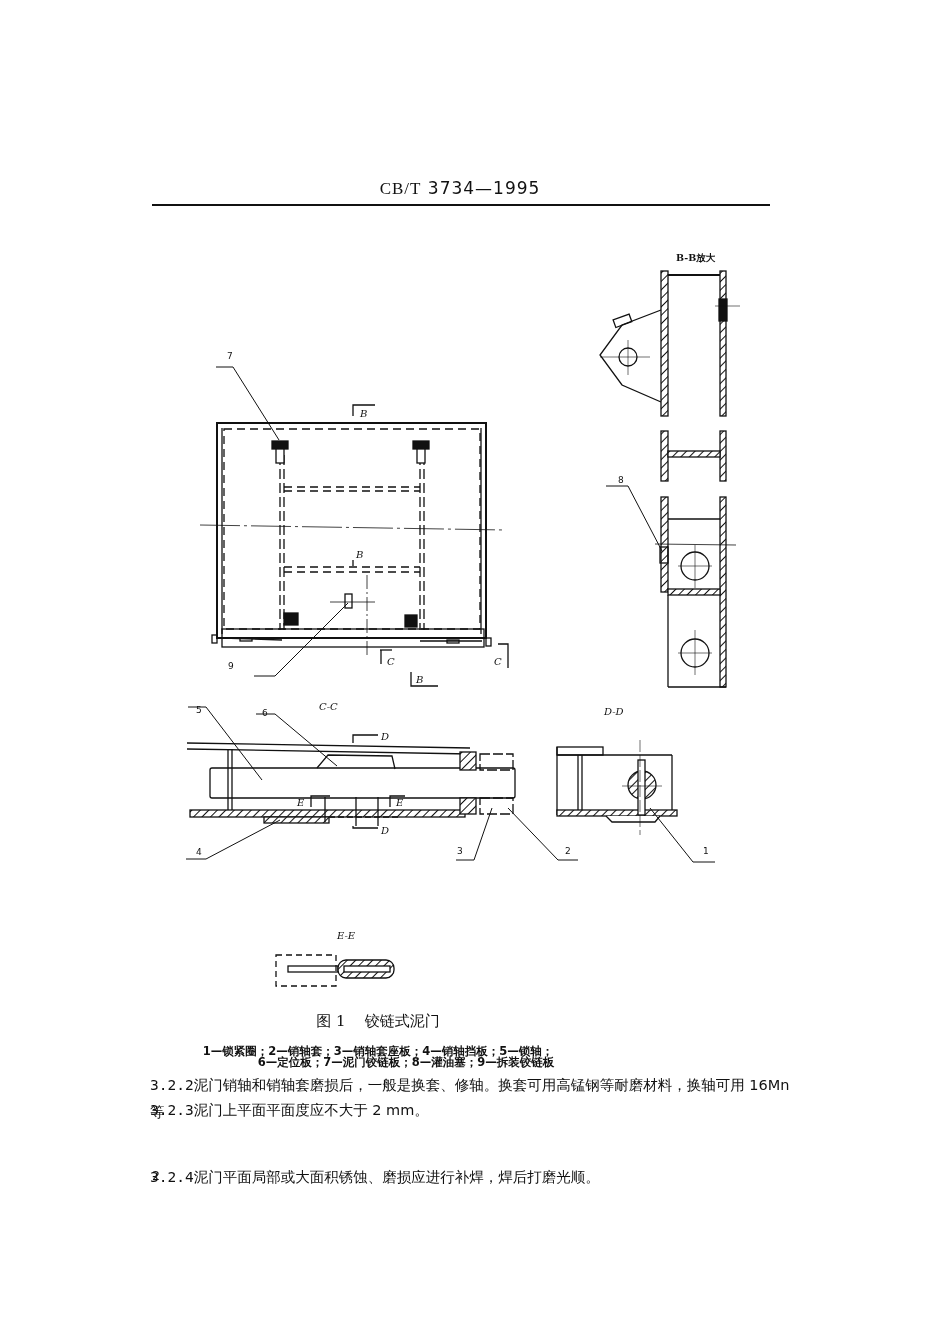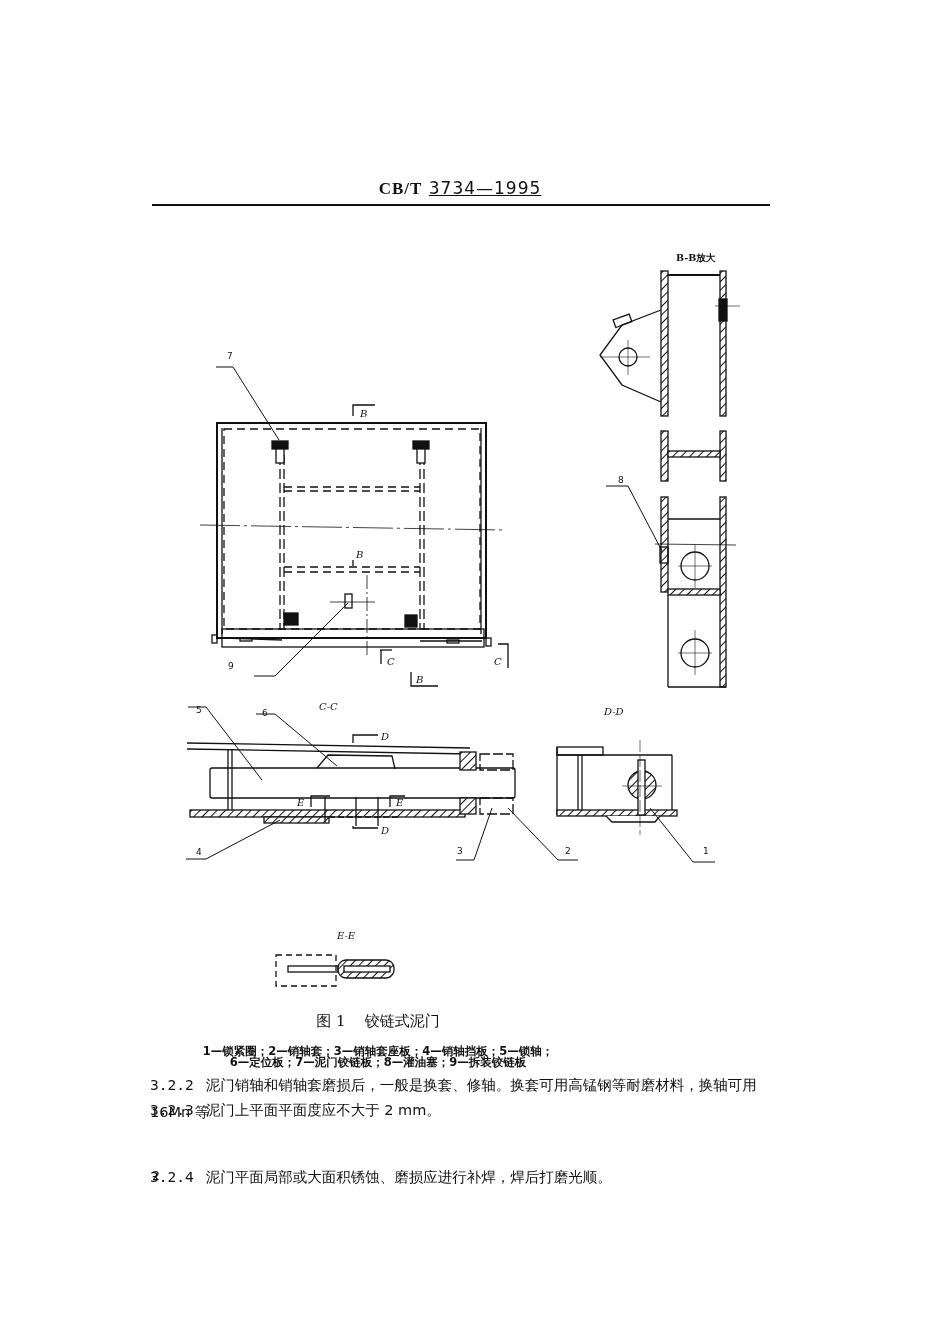--- a/index.html
+++ b/index.html
@@ -1,28 +1,28 @@
 <!DOCTYPE html>
 <html><head>
 <meta charset="utf-8">
 <style>
   html, body { margin:0; padding:0; background:#ffffff; }
   body { width:950px; height:1343px; position:relative; overflow:hidden;
          font-family:"DejaVu Serif","Liberation Serif",serif; color:#111; }
   .abs { position:absolute; }
   .header { left:150px; top:178px; width:620px; text-align:center; font-size:17px; letter-spacing:1px; }
-  .header b { font-family:"Liberation Serif",serif; font-weight:bold; }
-  .header .num { font-family:"DejaVu Sans","Liberation Sans",sans-serif; font-weight:normal;text-decoration:underline; }
+  .header b { font-family:"Liberation Serif",serif; font-weight:normal; }
+  .header .num { font-family:"DejaVu Sans","Liberation Sans",sans-serif; font-weight:normal; }
   .hrule { left:152px; top:204px; width:618px; height:2px; background:#111; }
   svg.drawing { position:absolute; left:0; top:0; }
   .caption { left:0; width:756px; text-align:center; }
   .fig-title { top:1012px; font-size:15px; }
   .fig-legend { font-size:11.5px; font-weight:bold; font-family:"DejaVu Sans","Liberation Sans",sans-serif; }
   .para { left:150px; width:640px; font-size:14.5px; line-height:27px; font-family:"DejaVu Sans","Liberation Sans",sans-serif; }
-  .para .secnum { font-family:"DejaVu Sans Mono","Liberation Mono",monospace; margin-right:12px; }
+  .para .secnum { font-family:"DejaVu Sans Mono","Liberation Mono",monospace; margin-right:0; }
   .pageno { left:152px; top:1168px; font-size:13px; font-family:"DejaVu Sans Mono",monospace; }
 </style>
 </head>
 <body>
 
 <div class="abs header">
   <b>CB/T</b>
   <span class="num">3734—1995</span>
 </div>
 <div class="abs hrule"></div>
@@ -192,21 +192,21 @@
     <text x="703" y="854">1</text>
   </g>
 </svg>
 
 <div class="abs caption fig-title">
   <span>图 1</span>
   &nbsp;&nbsp;
   <span>铰链式泥门</span>
 </div>
 <div class="abs caption fig-legend" style="top:1044px;">1—锁紧圈；2—销轴套；3—销轴套座板；4—销轴挡板；5—锁轴；</div>
-<div class="abs caption fig-legend" style="top:1055px;">6—定位板；7—泥门铰链板；8—灌油塞；9—拆装铰链板</div>
+<div class="abs caption fig-legend" style="top:1055px;margin-left:28px;">6—定位板；7—泥门铰链板；8—灌油塞；9—拆装铰链板</div>
 
 <div class="abs para" style="top:1072px;">
   <div><span class="secnum">3.2.2</span><span>泥门销轴和销轴套磨损后，一般是换套、修轴。换套可用高锰钢等耐磨材料，换轴可用 16Mn 等</span></div>
 </div>
 <div class="abs para" style="top:1097px;">
   <span class="secnum">3.2.3</span><span>泥门上平面平面度应不大于 2 mm。</span>
 </div>
 <div class="abs para" style="top:1164px;">
   <span class="secnum">3.2.4</span><span>泥门平面局部或大面积锈蚀、磨损应进行补焊，焊后打磨光顺。</span>
 </div>

